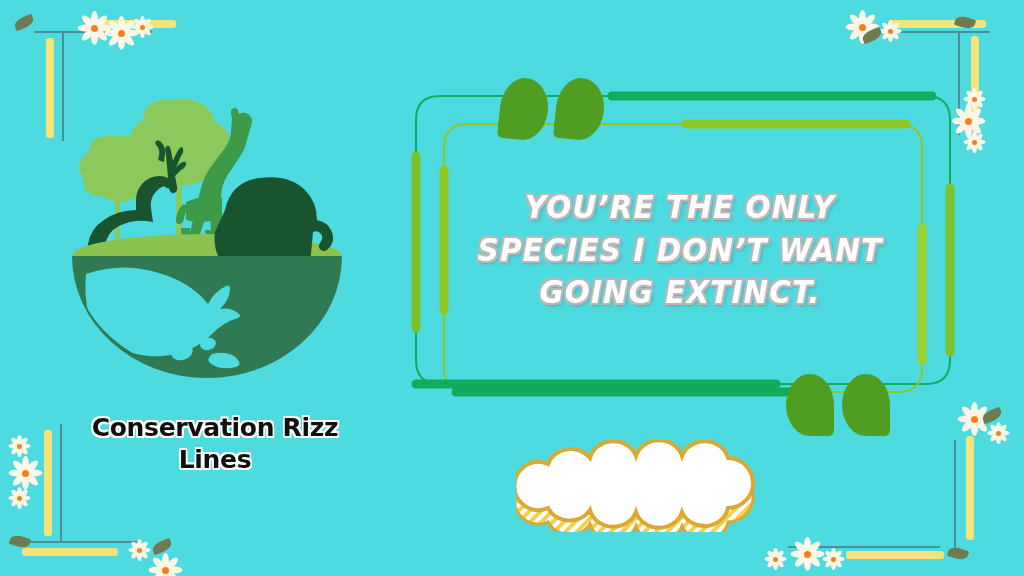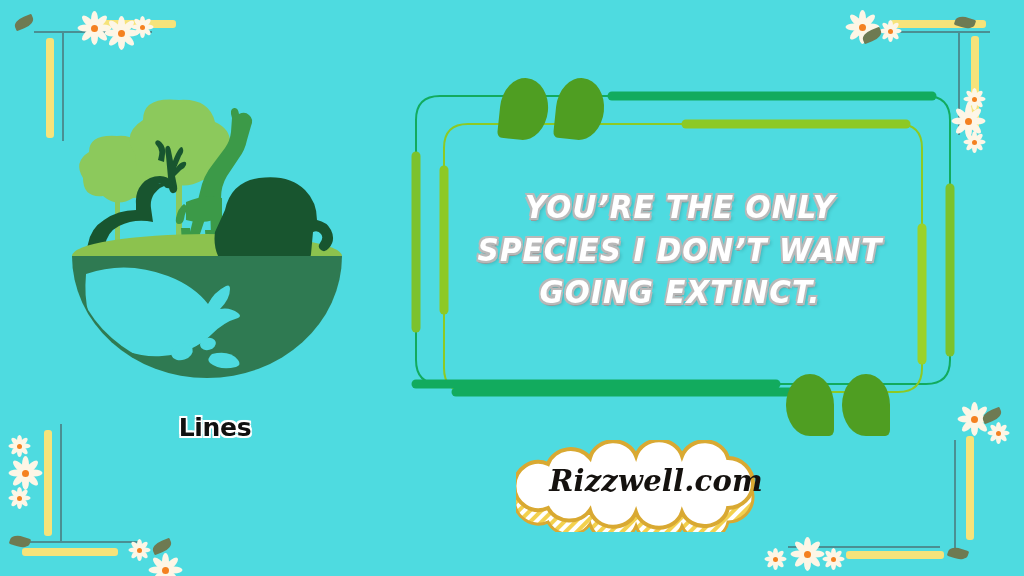--- a/index.html
+++ b/index.html
@@ -364,20 +364,21 @@
       <g clip-path="url(#domeClip)">
         <path d="M24 176 q40 -14 82 2 q26 10 40 28 q6 -12 18 -18 q4 -2 4 3 q0 10 -10 20 q10 -2 18 4 q4 3 0 5 q-14 4 -26 16 q-20 20 -50 22 q-34 2 -58 -18 q-22 -18 -18 -64 z" fill="#4edbe0"></path>
         <ellipse cx="120" cy="254" rx="11" ry="8" fill="#4edbe0" transform="rotate(-18 120 254)"></ellipse>
         <ellipse cx="146" cy="246" rx="8" ry="6" fill="#4edbe0" transform="rotate(-14 146 246)"></ellipse>
         <path d="M150 256 q18 -4 26 6 q4 5 -2 7 q-16 4 -26 -4 q-4 -4 2 -9 z" fill="#4edbe0"></path>
       </g>
     </svg>
   </div>
 
   <div class="headline">
+    <div>Conservation Rizz</div>
     <div>Lines</div>
   </div>
 
   <svg class="frame-svg" viewBox="0 0 580 360">
     <defs>
       <linearGradient id="gOuterTop" x1="0" y1="0" x2="1" y2="0">
         <stop offset="0" stop-color="#12ab5e"></stop>
           <stop offset="1" stop-color="#12ab5e"></stop>
       </linearGradient>
       <linearGradient id="gLeftOuter" x1="0" y1="0" x2="0" y2="1">
@@ -434,16 +435,15 @@
              a24 22 0 0 1 -46 4
              a24 22 0 0 1 -46 0
              a24 22 0 0 1 -46 -2
              a24 22 0 0 1 -42 -2 Z"></path>
       </defs>
 
       <use href="#cloudPath" x="0" y="14" fill="url(#hatch)" stroke="#d9a932" stroke-width="3"></use>
 
       <use href="#cloudPath" fill="#ffffff" stroke="#d9a932" stroke-width="4"></use>
     </svg>
-    <div class="badge-text">Rizzwell.com</div>
   </div>
 
 </div>
 
 </body></html>

